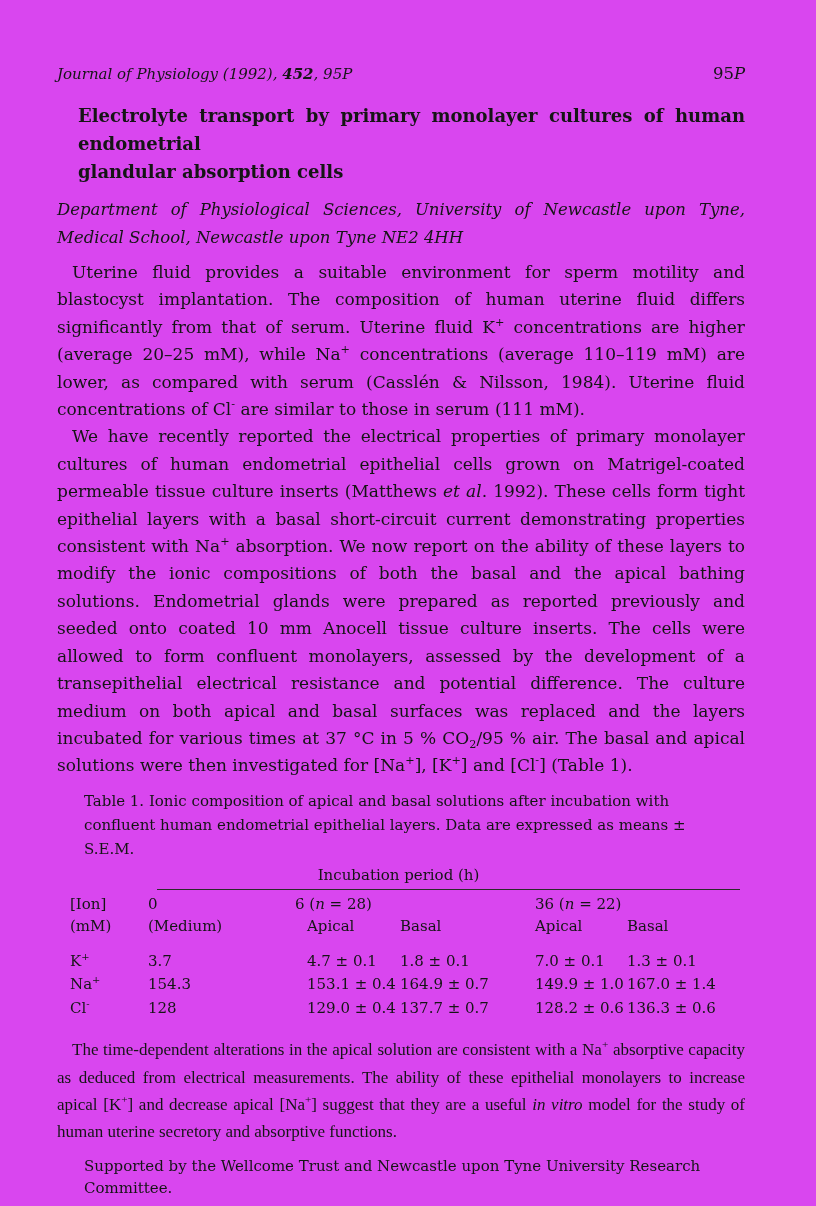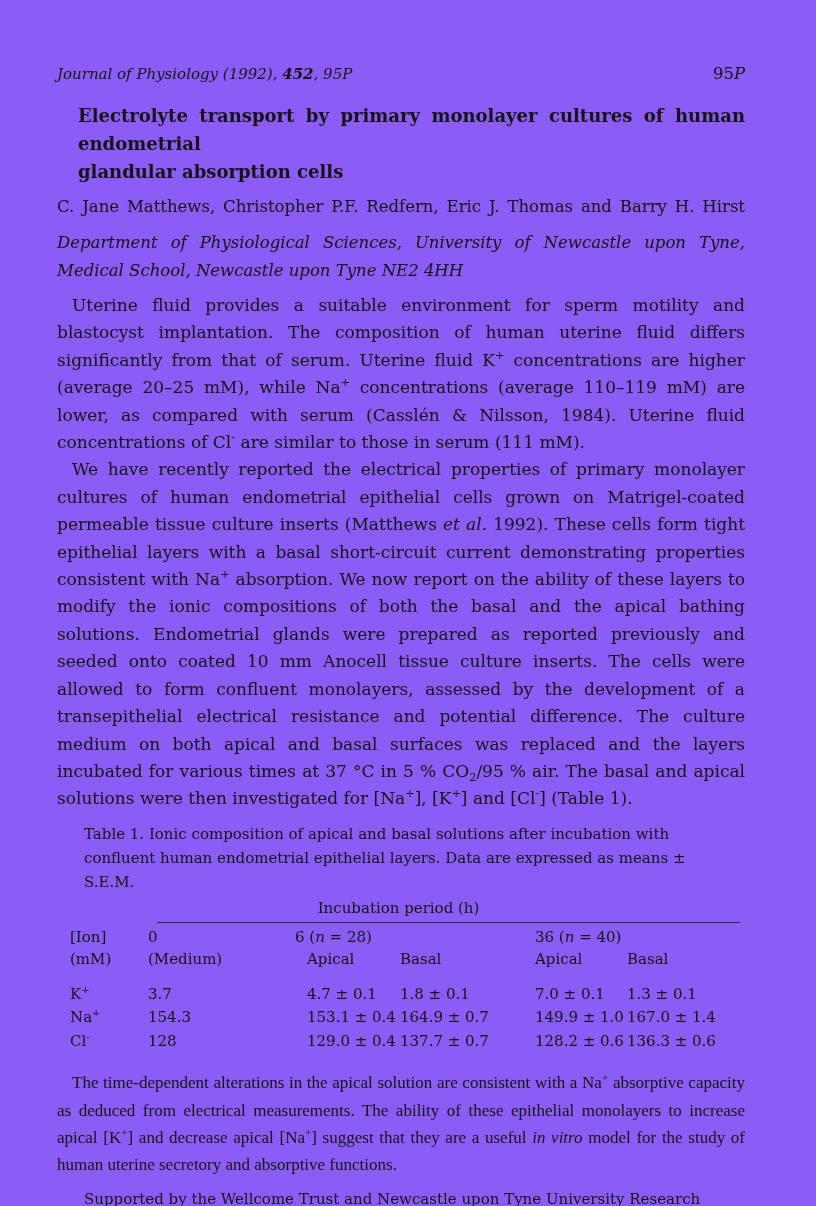--- a/index.html
+++ b/index.html
@@ -1,18 +1,18 @@
 <!DOCTYPE html>
 <html><head>
 <meta charset="utf-8">
 <style>
   html,body{margin:0;padding:0;background:#ffffff;}
   .page{
     width:816px;height:1206px;box-sizing:border-box;overflow:hidden;
-    background:#8b5cf6;color:#151515;
+    background:#d946ef;color:#151515;
     padding:64px 71px 0 57px;
     font-family:"DejaVu Serif","Liberation Serif",serif;
   }
   
   .s-i{font-style:italic;}
   .s-bi{font-weight:700;font-style:italic;}
   .s-sup{vertical-align:super;font-size:66%;line-height:0;}
   .s-sub{vertical-align:sub;font-size:66%;line-height:0;}
 
   .running-head{display:flex;justify-content:space-between;align-items:baseline;font-size:15px;line-height:19px;}
@@ -54,21 +54,20 @@
   <div class="running-head">
     <span class="journal-ref"><span class="s-i">Journal of Physiology (1992), </span><span class="s-bi">452</span><span class="s-i">, 95P</span></span>
     <span class="page-num"><span>95</span><span class="s-i">P</span></span>
   </div>
 
   <h1 class="title">
     <span class="t-line t-just">Electrolyte transport by primary monolayer cultures of human endometrial</span>
     <span class="t-line">glandular absorption cells</span>
   </h1>
 
-  <p class="authors">C. Jane Matthews, Christopher P.F. Redfern, Eric J. Thomas and Barry H. Hirst</p>
 
   <p class="affiliation">Department of Physiological Sciences, University of Newcastle upon Tyne, Medical School, Newcastle upon Tyne NE2 4HH</p>
 
   <p class="body-par"><span>Uterine fluid provides a suitable environment for sperm motility and blastocyst implantation. The composition of human uterine fluid differs significantly from that of serum. Uterine fluid K</span><span class="s-sup">+</span><span> concentrations are higher (average 20–25 mM), while Na</span><span class="s-sup">+</span><span> concentrations (average 110–119 mM) are lower, as compared with serum (Casslén &amp; Nilsson, 1984). Uterine fluid concentrations of Cl</span><span class="s-sup">-</span><span> are similar to those in serum (111 mM).</span></p>
 
   <p class="body-par"><span>We have recently reported the electrical properties of primary monolayer cultures of human endometrial epithelial cells grown on Matrigel-coated permeable tissue culture inserts (Matthews </span><span class="s-i">et al</span><span>. 1992). These cells form tight epithelial layers with a basal short-circuit current demonstrating properties consistent with Na</span><span class="s-sup">+</span><span> absorption. We now report on the ability of these layers to modify the ionic compositions of both the basal and the apical bathing solutions. Endometrial glands were prepared as reported previously and seeded onto coated 10 mm Anocell tissue culture inserts. The cells were allowed to form confluent monolayers, assessed by the development of a transepithelial electrical resistance and potential difference. The culture medium on both apical and basal surfaces was replaced and the layers incubated for various times at 37 °C in 5 % CO</span><span class="s-sub">2</span><span>/95 % air. The basal and apical solutions were then investigated for [Na</span><span class="s-sup">+</span><span>], [K</span><span class="s-sup">+</span><span>] and [Cl</span><span class="s-sup">-</span><span>] (Table 1).</span></p>
 
   <p class="caption">Table 1. Ionic composition of apical and basal solutions after incubation with confluent human endometrial epithelial layers. Data are expressed as means ± S.E.M.</p>
 
   <table class="tbl">
@@ -90,21 +89,21 @@
         <td></td>
         <td colspan="6">
             <div class="rule-line"></div>
           </td>
       </tr>
       <tr class="t-h1">
         <td>[Ion]</td>
         <td>0</td>
         <td colspan="2" class="ctr"><span class="shift12"><span>6 (</span><span class="s-i">n</span><span> = 28)</span></span></td>
         <td></td>
-        <td colspan="2" class="ctr"><span>36 (</span><span class="s-i">n</span><span> = 40)</span></td>
+        <td colspan="2" class="ctr"><span>36 (</span><span class="s-i">n</span><span> = 22)</span></td>
       </tr>
       <tr class="t-h2">
         <td>(mM)</td>
         <td>(Medium)</td>
         <td>Apical</td>
         <td>Basal</td>
         <td></td>
         <td>Apical</td>
         <td>Basal</td>
       </tr>

